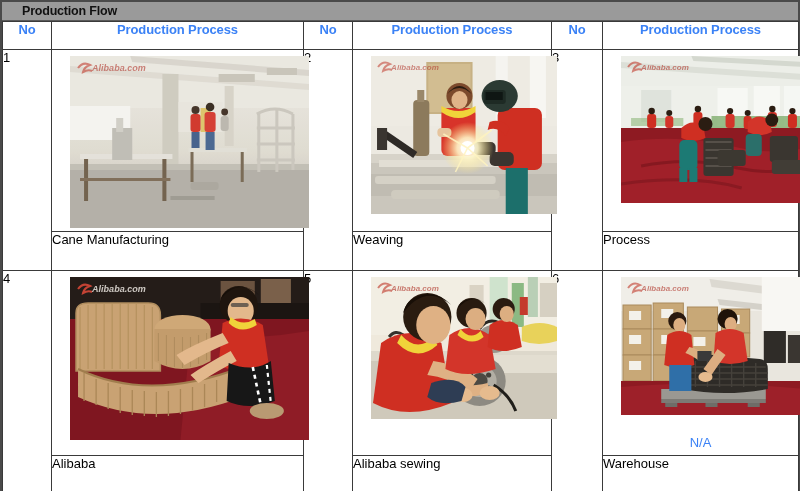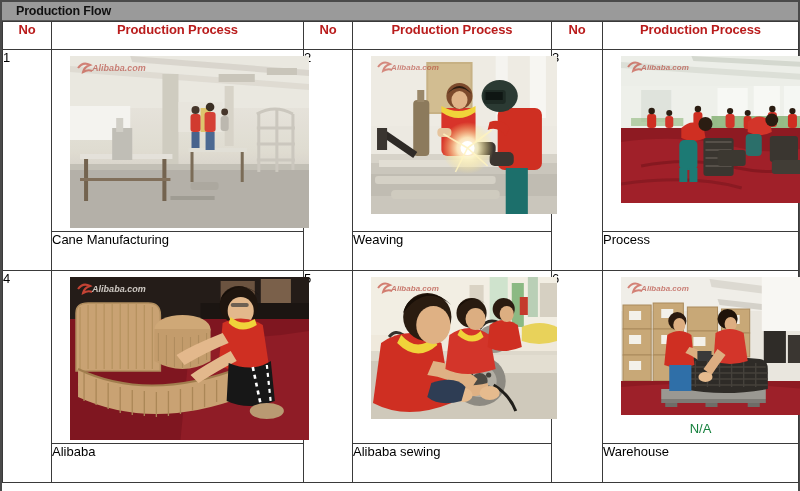--- a/index.html
+++ b/index.html
@@ -25,21 +25,21 @@
   }
 
   
   .title-bar {
     height: 21px;
     background: #9a9a9a;
     border-top: 2px solid #4a4a4a;
     border-bottom: 1px solid #5a5a5a;
     display: flex;
     align-items: center;
-    padding-left: 14px;
+    padding-left: 20px;
     box-sizing: border-box;
   }
   .title-bar-text {
     font-size: 12.5px;
     font-weight: bold;
     color: #111111;
     letter-spacing: -0.2px;
   }
 
   
@@ -54,21 +54,21 @@
     vertical-align: top;
     background: #ffffff;
   }
 
   
   .hdr th {
     height: 27px;
     background: #f7f7f7;
     font-size: 13px;
     font-weight: bold;
-    color: #b91c1c;
+    color: #3b82f6;
     text-align: center;
     vertical-align: middle;
     letter-spacing: -0.1px;
   }
 
   
   col.c-no   { width: 49px; }
   col.c-proc { width: 252px; }
   col.c-no2  { width: 49px; }
   col.c-proc2{ width: 199px; }
@@ -99,22 +99,23 @@
     border: 0;
     position: relative;
     overflow: hidden;
     margin-left: 12px;
   }
   .photo svg { display: block; width: 100%; height: 100%; }
 
   .na-line {
     text-align: center;
     font-size: 13px;
-    color: #15803d;
+    color: #3b82f6;
     padding: 6px 0 2px 0;
+    margin-top: 14px;
   }
 
   
   td.cap-cell {
     height: 38px;
     vertical-align: middle;
     font-size: 13px;
     color: #000;
     padding-left: 7px;
   }

